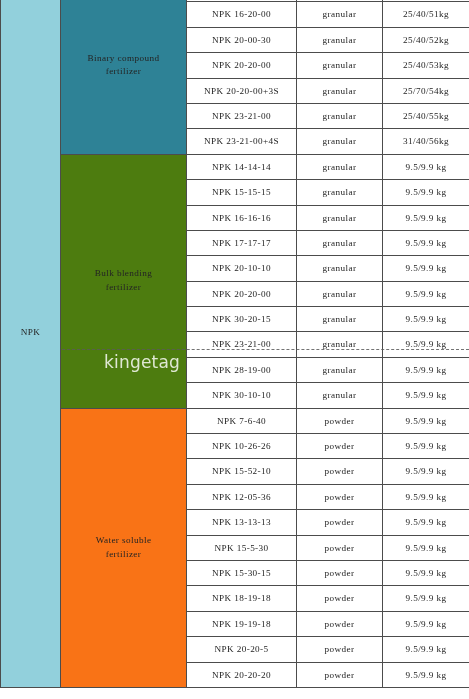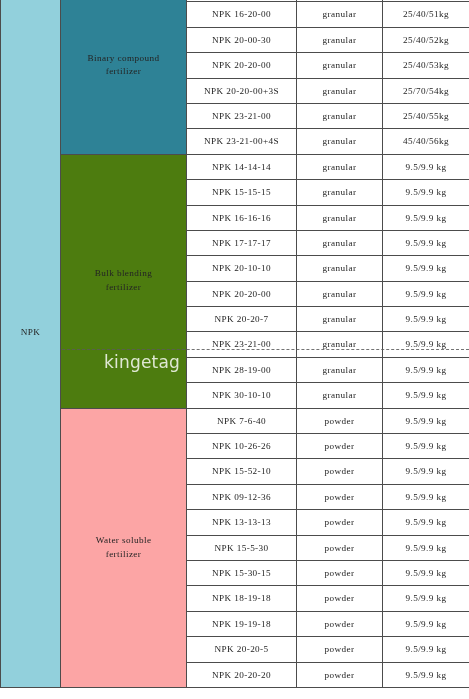--- a/index.html
+++ b/index.html
@@ -63,21 +63,21 @@
     font-size: 9.4px;
     letter-spacing: 0.6px;
   }
   td.cat-bulk {
     background: #4d7c0f;
     color: #17202e;
     font-size: 9.4px;
     letter-spacing: 0.6px;
   }
   td.cat-water {
-    background: #fca5a5;
+    background: #f97316;
     color: #132132;
     font-size: 9.4px;
     letter-spacing: 0.6px;
   }
   td.data {
     background: #ffffff;
   }
   .sub {
     display: block;
     line-height: 1.5;
@@ -151,21 +151,21 @@
           <td class="data">25/70/54kg</td>
         </tr>
         <tr>
           <td class="data">NPK 23-21-00</td>
           <td class="data">granular</td>
           <td class="data">25/40/55kg</td>
         </tr>
         <tr>
           <td class="data">NPK 23-21-00+4S</td>
           <td class="data">granular</td>
-          <td class="data">45/40/56kg</td>
+          <td class="data">31/40/56kg</td>
         </tr>
         <tr>
           <td class="cat-bulk" rowspan="10">
             <span class="sub">Bulk blending</span>
             <span class="sub">fertilizer</span>
           </td>
           <td class="data">NPK 14-14-14</td>
           <td class="data">granular</td>
           <td class="data">9.5/9.9 kg</td>
         </tr>
@@ -188,21 +188,21 @@
           <td class="data">NPK 20-10-10</td>
           <td class="data">granular</td>
           <td class="data">9.5/9.9 kg</td>
         </tr>
         <tr>
           <td class="data">NPK 20-20-00</td>
           <td class="data">granular</td>
           <td class="data">9.5/9.9 kg</td>
         </tr>
         <tr>
-          <td class="data">NPK 20-20-7</td>
+          <td class="data">NPK 30-20-15</td>
           <td class="data">granular</td>
           <td class="data">9.5/9.9 kg</td>
         </tr>
         <tr>
           <td class="data">NPK 23-21-00</td>
           <td class="data">granular</td>
           <td class="data">9.5/9.9 kg</td>
         </tr>
         <tr>
           <td class="data">NPK 28-19-00</td>
@@ -227,21 +227,21 @@
           <td class="data">NPK 10-26-26</td>
           <td class="data">powder</td>
           <td class="data">9.5/9.9 kg</td>
         </tr>
         <tr>
           <td class="data">NPK 15-52-10</td>
           <td class="data">powder</td>
           <td class="data">9.5/9.9 kg</td>
         </tr>
         <tr>
-          <td class="data">NPK 09-12-36</td>
+          <td class="data">NPK 12-05-36</td>
           <td class="data">powder</td>
           <td class="data">9.5/9.9 kg</td>
         </tr>
         <tr>
           <td class="data">NPK 13-13-13</td>
           <td class="data">powder</td>
           <td class="data">9.5/9.9 kg</td>
         </tr>
         <tr>
           <td class="data">NPK 15-5-30</td>

